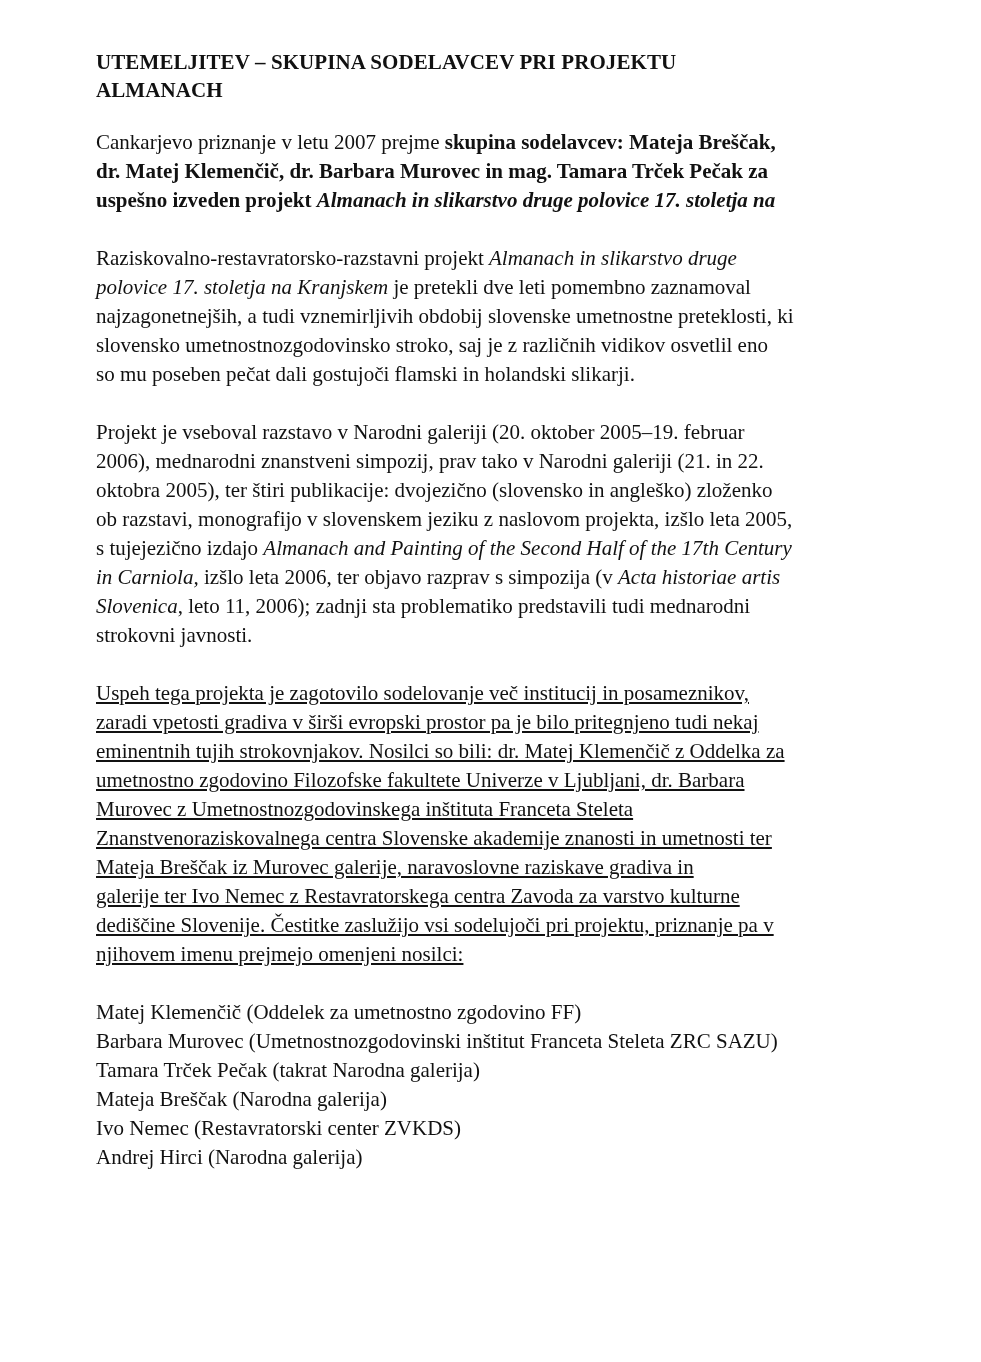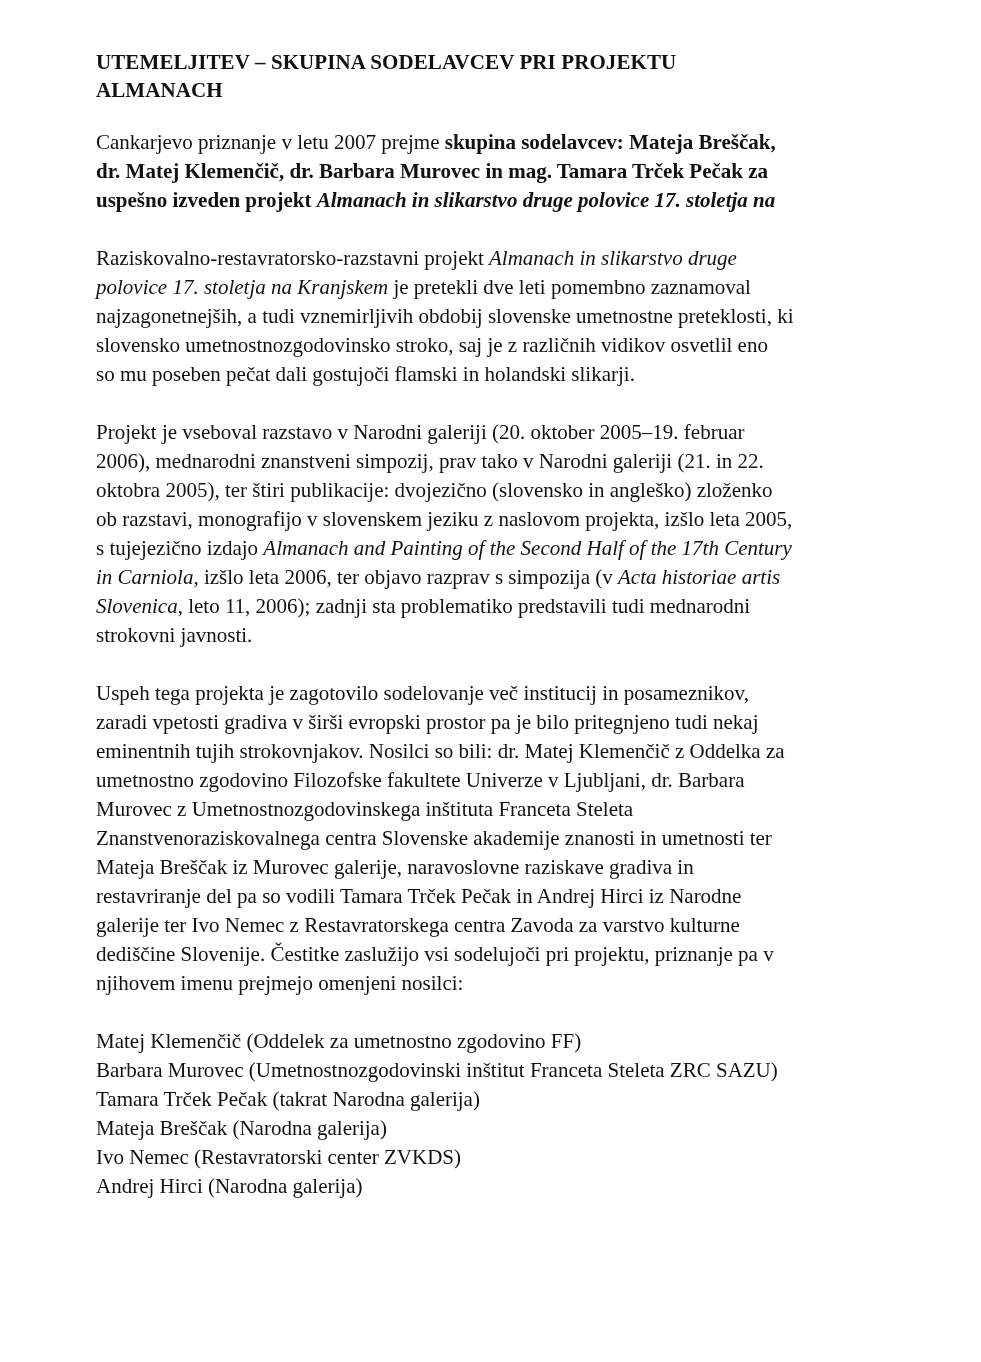--- a/index.html
+++ b/index.html
@@ -13,21 +13,21 @@
     font-weight: bold; font-size: 21px; line-height: 28px; margin: 0;
     letter-spacing: 0.1px;
   }
   .para { font-size: 21px; line-height: 29px; margin: 0; white-space: nowrap; }
   .line { display: block; }
   .b { font-weight: bold; }
   .i { font-style: italic; }
   #p-award { margin-top: 24px; }
   #p-project { margin-top: 29px; }
   #p-content { margin-top: 29px; }
-  #p-success { margin-top: 29px; }
+  #p-success { margin-top: 29px; text-decoration: underline; }
   .list { list-style: none; padding: 0; margin: 29px 0 0 0; font-size: 21px; line-height: 29px; }
   .list li { white-space: nowrap; }
 </style>
 </head>
 <body>
 
 <div class="page">
 
   <h1 class="title">
     <span class="line">UTEMELJITEV – SKUPINA SODELAVCEV PRI PROJEKTU</span>
@@ -60,21 +60,20 @@
   </p>
 
   <p class="para" id="p-success">
     <span class="line">Uspeh tega projekta je zagotovilo sodelovanje več institucij in posameznikov,</span>
     <span class="line">zaradi vpetosti gradiva v širši evropski prostor pa je bilo pritegnjeno tudi nekaj</span>
     <span class="line">eminentnih tujih strokovnjakov. Nosilci so bili: dr. Matej Klemenčič z Oddelka za</span>
     <span class="line">umetnostno zgodovino Filozofske fakultete Univerze v Ljubljani, dr. Barbara</span>
     <span class="line">Murovec z Umetnostnozgodovinskega inštituta Franceta Steleta</span>
     <span class="line">Znanstvenoraziskovalnega centra Slovenske akademije znanosti in umetnosti ter</span>
     <span class="line">Mateja Breščak iz Murovec galerije, naravoslovne raziskave gradiva in</span>
-    <span class="line">restavriranje del pa so vodili Tamara Trček Pečak in Andrej Hirci iz Narodne</span>
     <span class="line">galerije ter Ivo Nemec z Restavratorskega centra Zavoda za varstvo kulturne</span>
     <span class="line">dediščine Slovenije. Čestitke zaslužijo vsi sodelujoči pri projektu, priznanje pa v</span>
     <span class="line">njihovem imenu prejmejo omenjeni nosilci:</span>
   </p>
 
   <ul class="list">
     <li>Matej Klemenčič (Oddelek za umetnostno zgodovino FF)</li>
     <li>Barbara Murovec (Umetnostnozgodovinski inštitut Franceta Steleta ZRC SAZU)</li>
     <li>Tamara Trček Pečak (takrat Narodna galerija)</li>
     <li>Mateja Breščak (Narodna galerija)</li>

